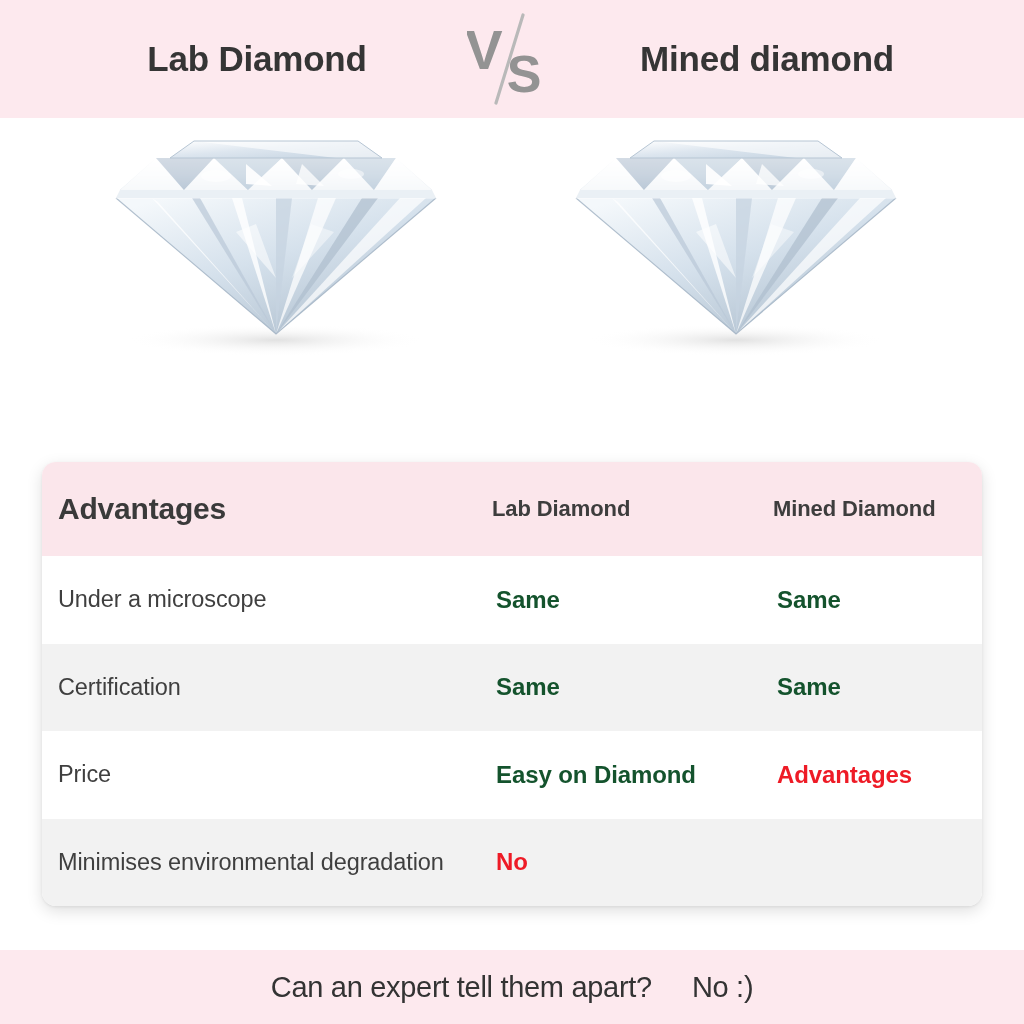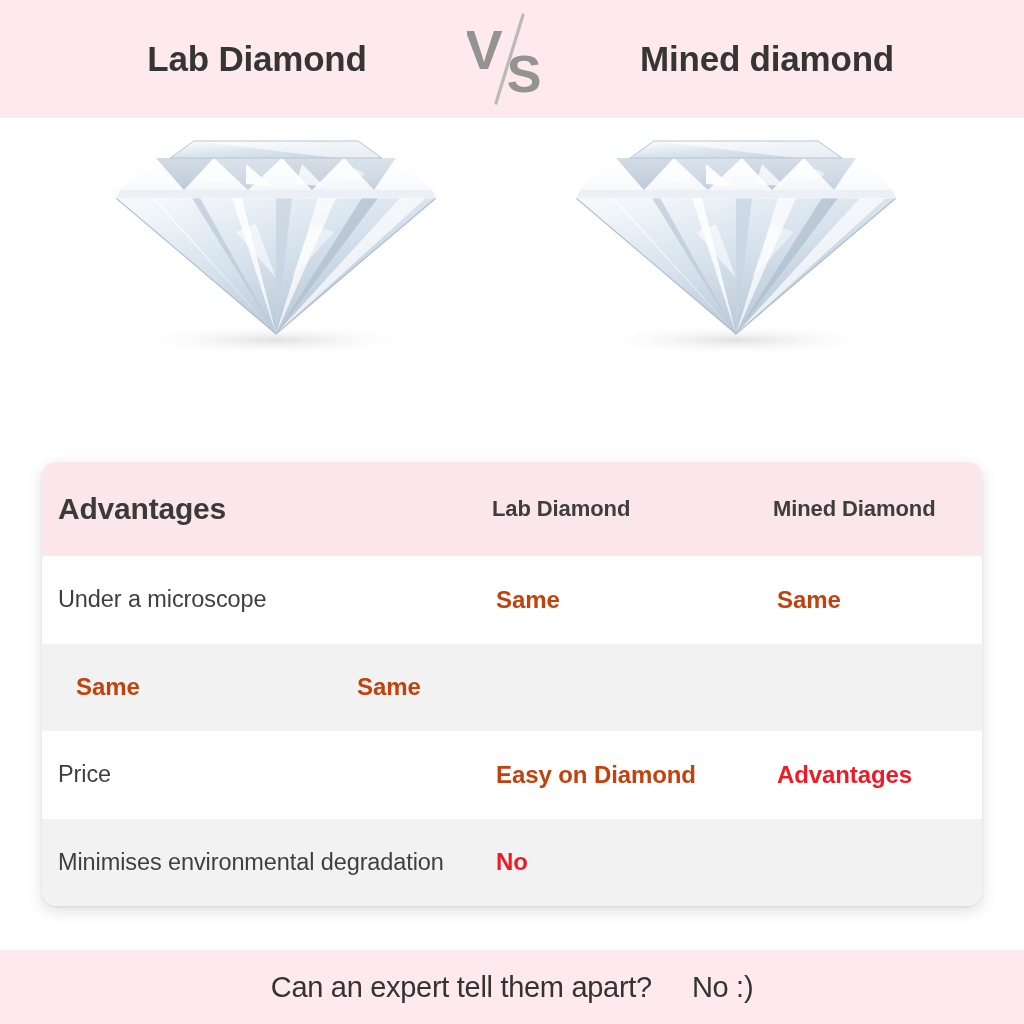--- a/index.html
+++ b/index.html
@@ -150,21 +150,21 @@
     color: #3f3f3f;
     line-height: 1.42;
     letter-spacing: -0.1px;
   }
   .body .cell-a,
   .body .cell-b {
     font-size: 24px;
     font-weight: bold;
     letter-spacing: -0.1px;
   }
-  .val-good { color: #c2410c; }
+  .val-good { color: #14532d; }
   .val-bad  { color: #ee1b26; }
 
   
   .divider {
     position: absolute;
     top: 26px;
     width: 1px;
     height: 392px;
     background: #cfcfcf;
   }
@@ -377,20 +377,21 @@
       <div class="cell-b">Mined Diamond</div>
     </div>
 
     <div class="row body white">
       <div class="cell-label">Under a microscope</div>
       <div class="cell-a val-good">Same</div>
       <div class="cell-b val-good">Same</div>
     </div>
 
     <div class="row body alt">
+      <div class="cell-label">Certification</div>
       <div class="cell-a val-good">Same</div>
       <div class="cell-b val-good">Same</div>
     </div>
 
     <div class="row body white">
       <div class="cell-label">Price</div>
       <div class="cell-a val-good">Easy on Diamond</div>
       <div class="cell-b val-bad">Advantages</div>
     </div>
 

